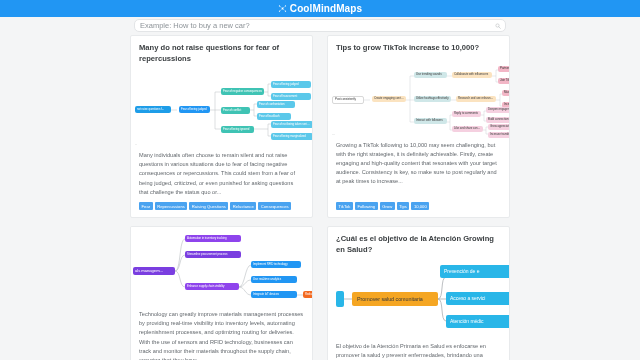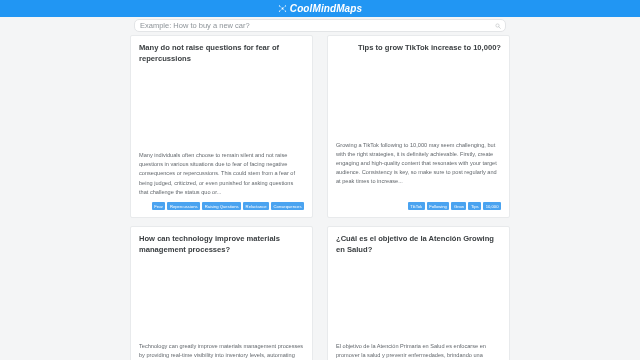--- a/index.html
+++ b/index.html
@@ -16,21 +16,20 @@
     height: 17px;
     background: #2196f3;
     display: flex; align-items: center; justify-content: center;
     position: relative; z-index: 5;
   }
   .brand { display: flex; align-items: center; gap: 3px; }
   .brand-icon { width: 9px; height: 9px; display:block; }
   .brand-name {
     color: #ffffff; font-size: 10px; font-weight: 600; letter-spacing: .1px;
     line-height: 11px;
-    font-style: italic;
   }
 
   
   .searchwrap {
     position: absolute; top: 17px; left: 0; right: 0;
     display: flex; justify-content: center;
     background: #f4f5f6;
     padding-top: 2px; padding-bottom: 3px;
   }
   .searchbox {
@@ -58,21 +57,21 @@
     justify-content: center;
     gap: 8px 14px;
     padding: 0 120px;
   }
   .card {
     width: 183px;
     background: #ffffff;
     border: 1px solid #e8eaec;
     border-radius: 2px;
     overflow: hidden;
-    display: flex; flex-direction: column; align-items: flex-end;
+    display: flex; flex-direction: column;
   }
   .card-title {
     font-size: 7.6px; font-weight: 700; color: #3c4043;
     line-height: 10.5px;
     padding: 7px 8px 4px 8px;
   }
   .map-area {
     height: 81px;
     position: relative;
     overflow: hidden;
@@ -219,21 +218,20 @@
       <div class="tags">
         <span class="tag">TikTok</span>
         <span class="tag">Following</span>
         <span class="tag">Grow</span>
         <span class="tag">Tips</span>
         <span class="tag">10,000</span>
       </div>
     </div>
 
     <div class="card">
-      <div class="card-title">How can technology improve materials management processes?</div>
       <div class="map-area">
         <svg width="183" height="81">
           <g fill="none" stroke="#b9bdc1" stroke-width="0.6">
             <path d="M44 44 C50 44 48 12 54 12"></path>
             <path d="M44 44 C50 44 48 28 54 28"></path>
             <path d="M44 44 C50 44 48 60 54 60"></path>
             <path d="M108 60 C114 60 114 38 120 38"></path>
             <path d="M108 60 C114 60 114 53 120 53"></path>
             <path d="M108 60 C114 60 114 68 120 68"></path>
             <path d="M166 68 L172 68"></path>

